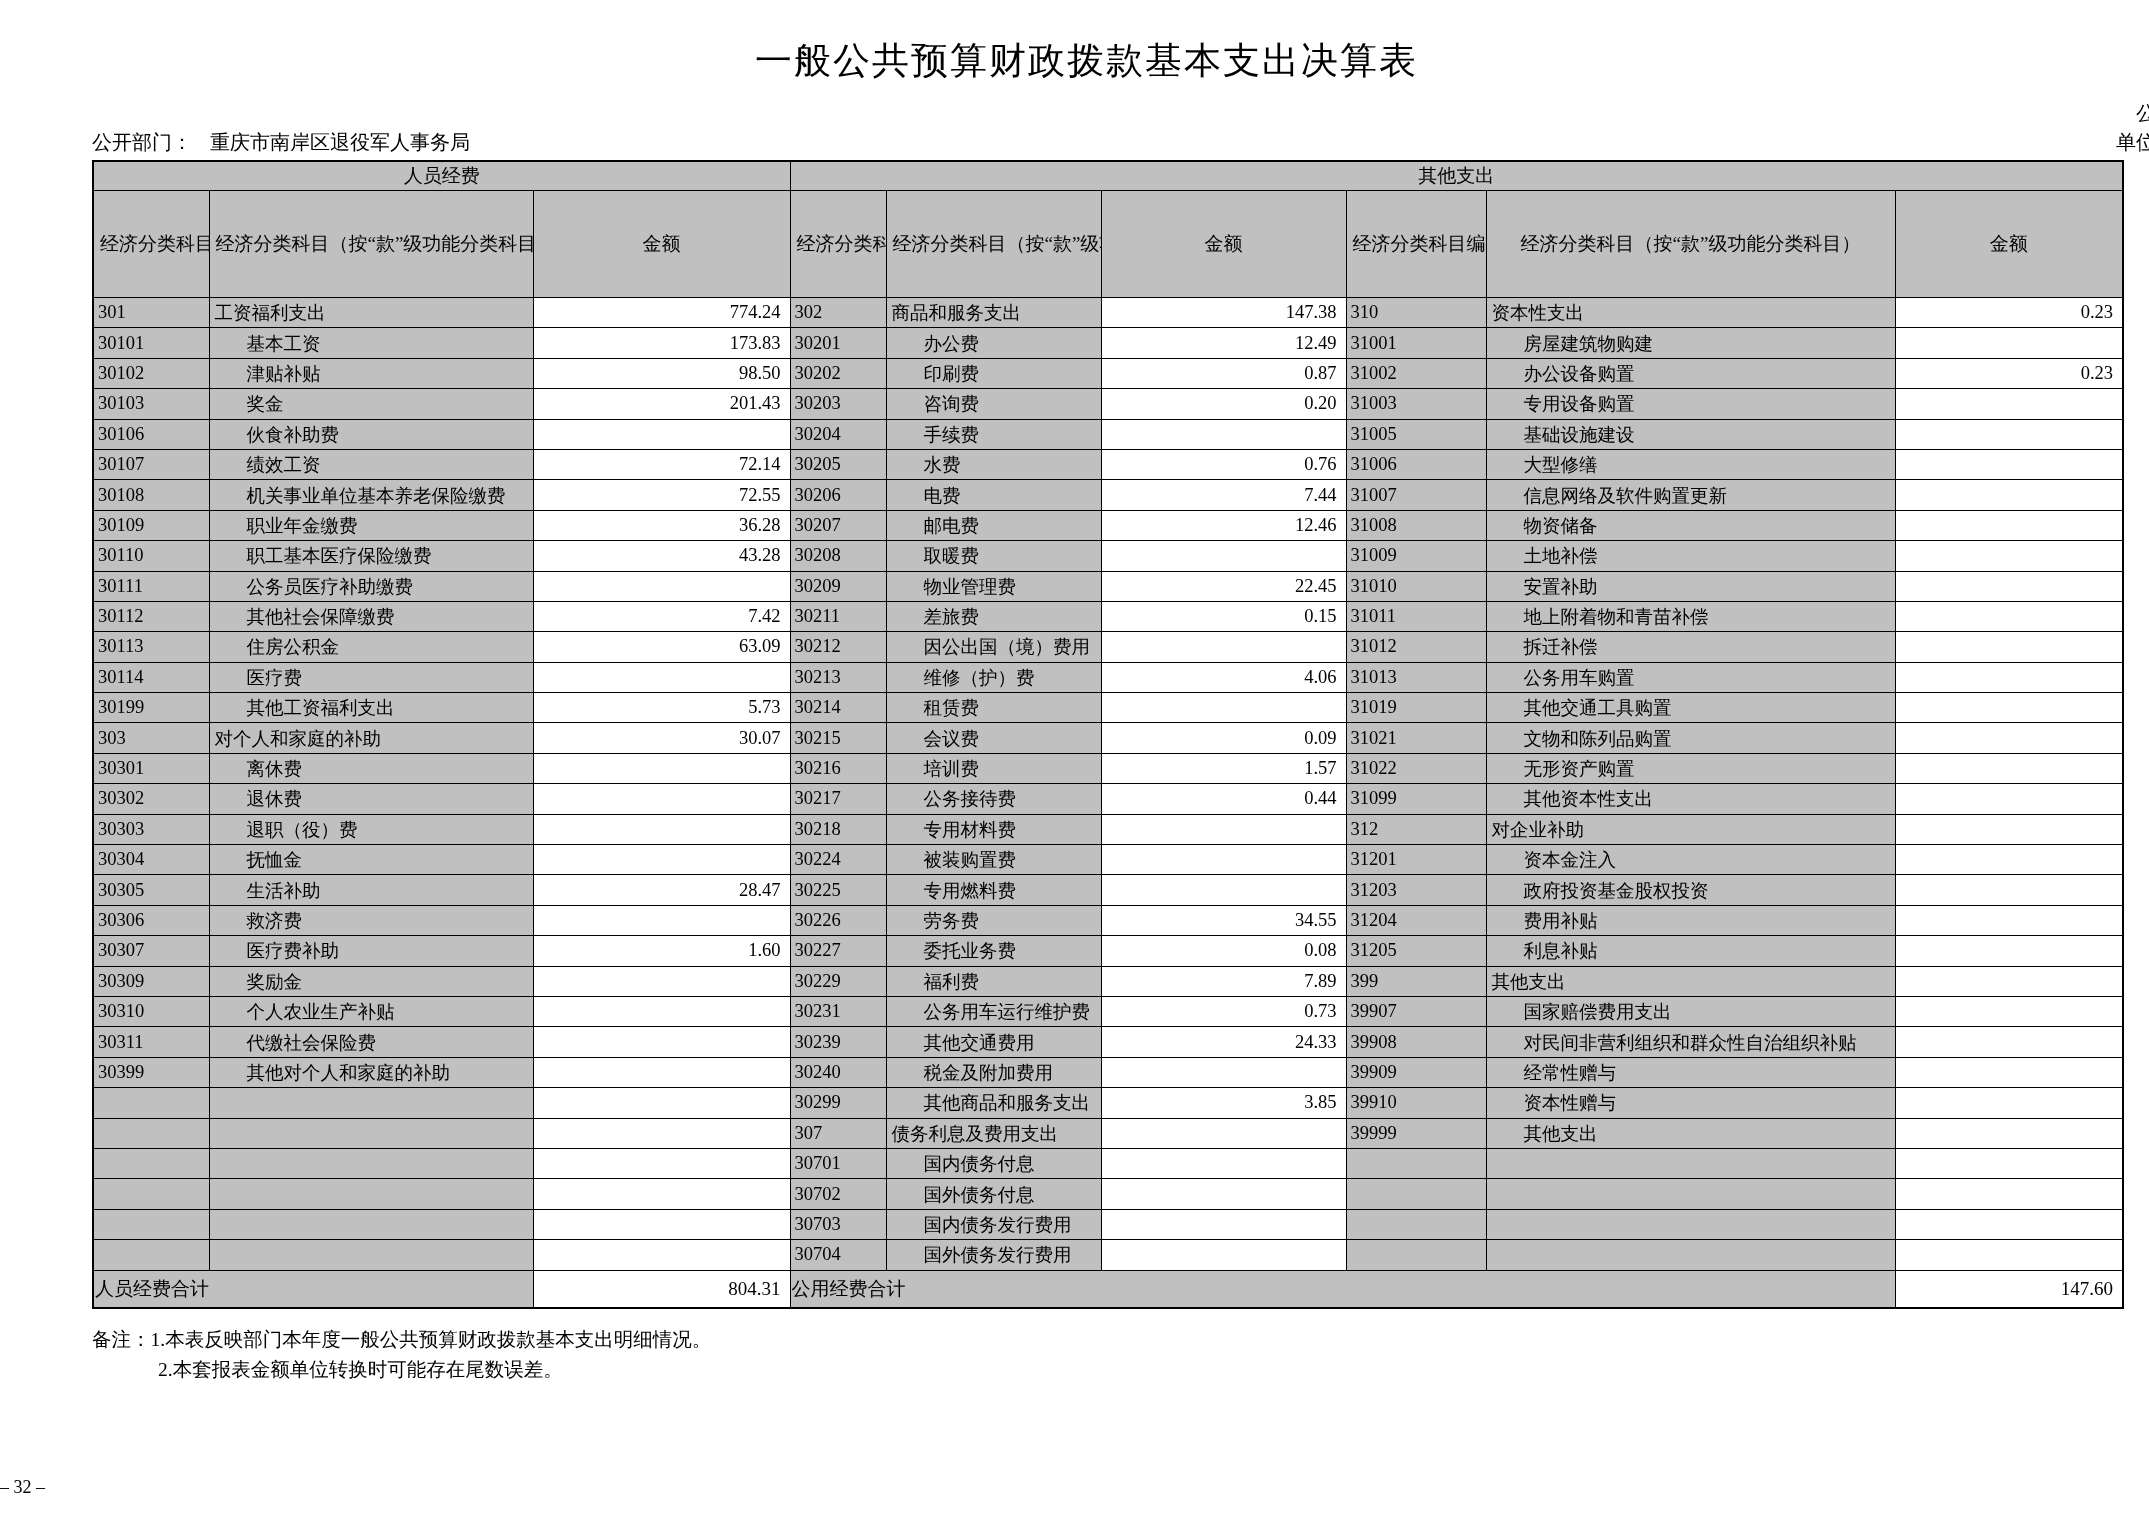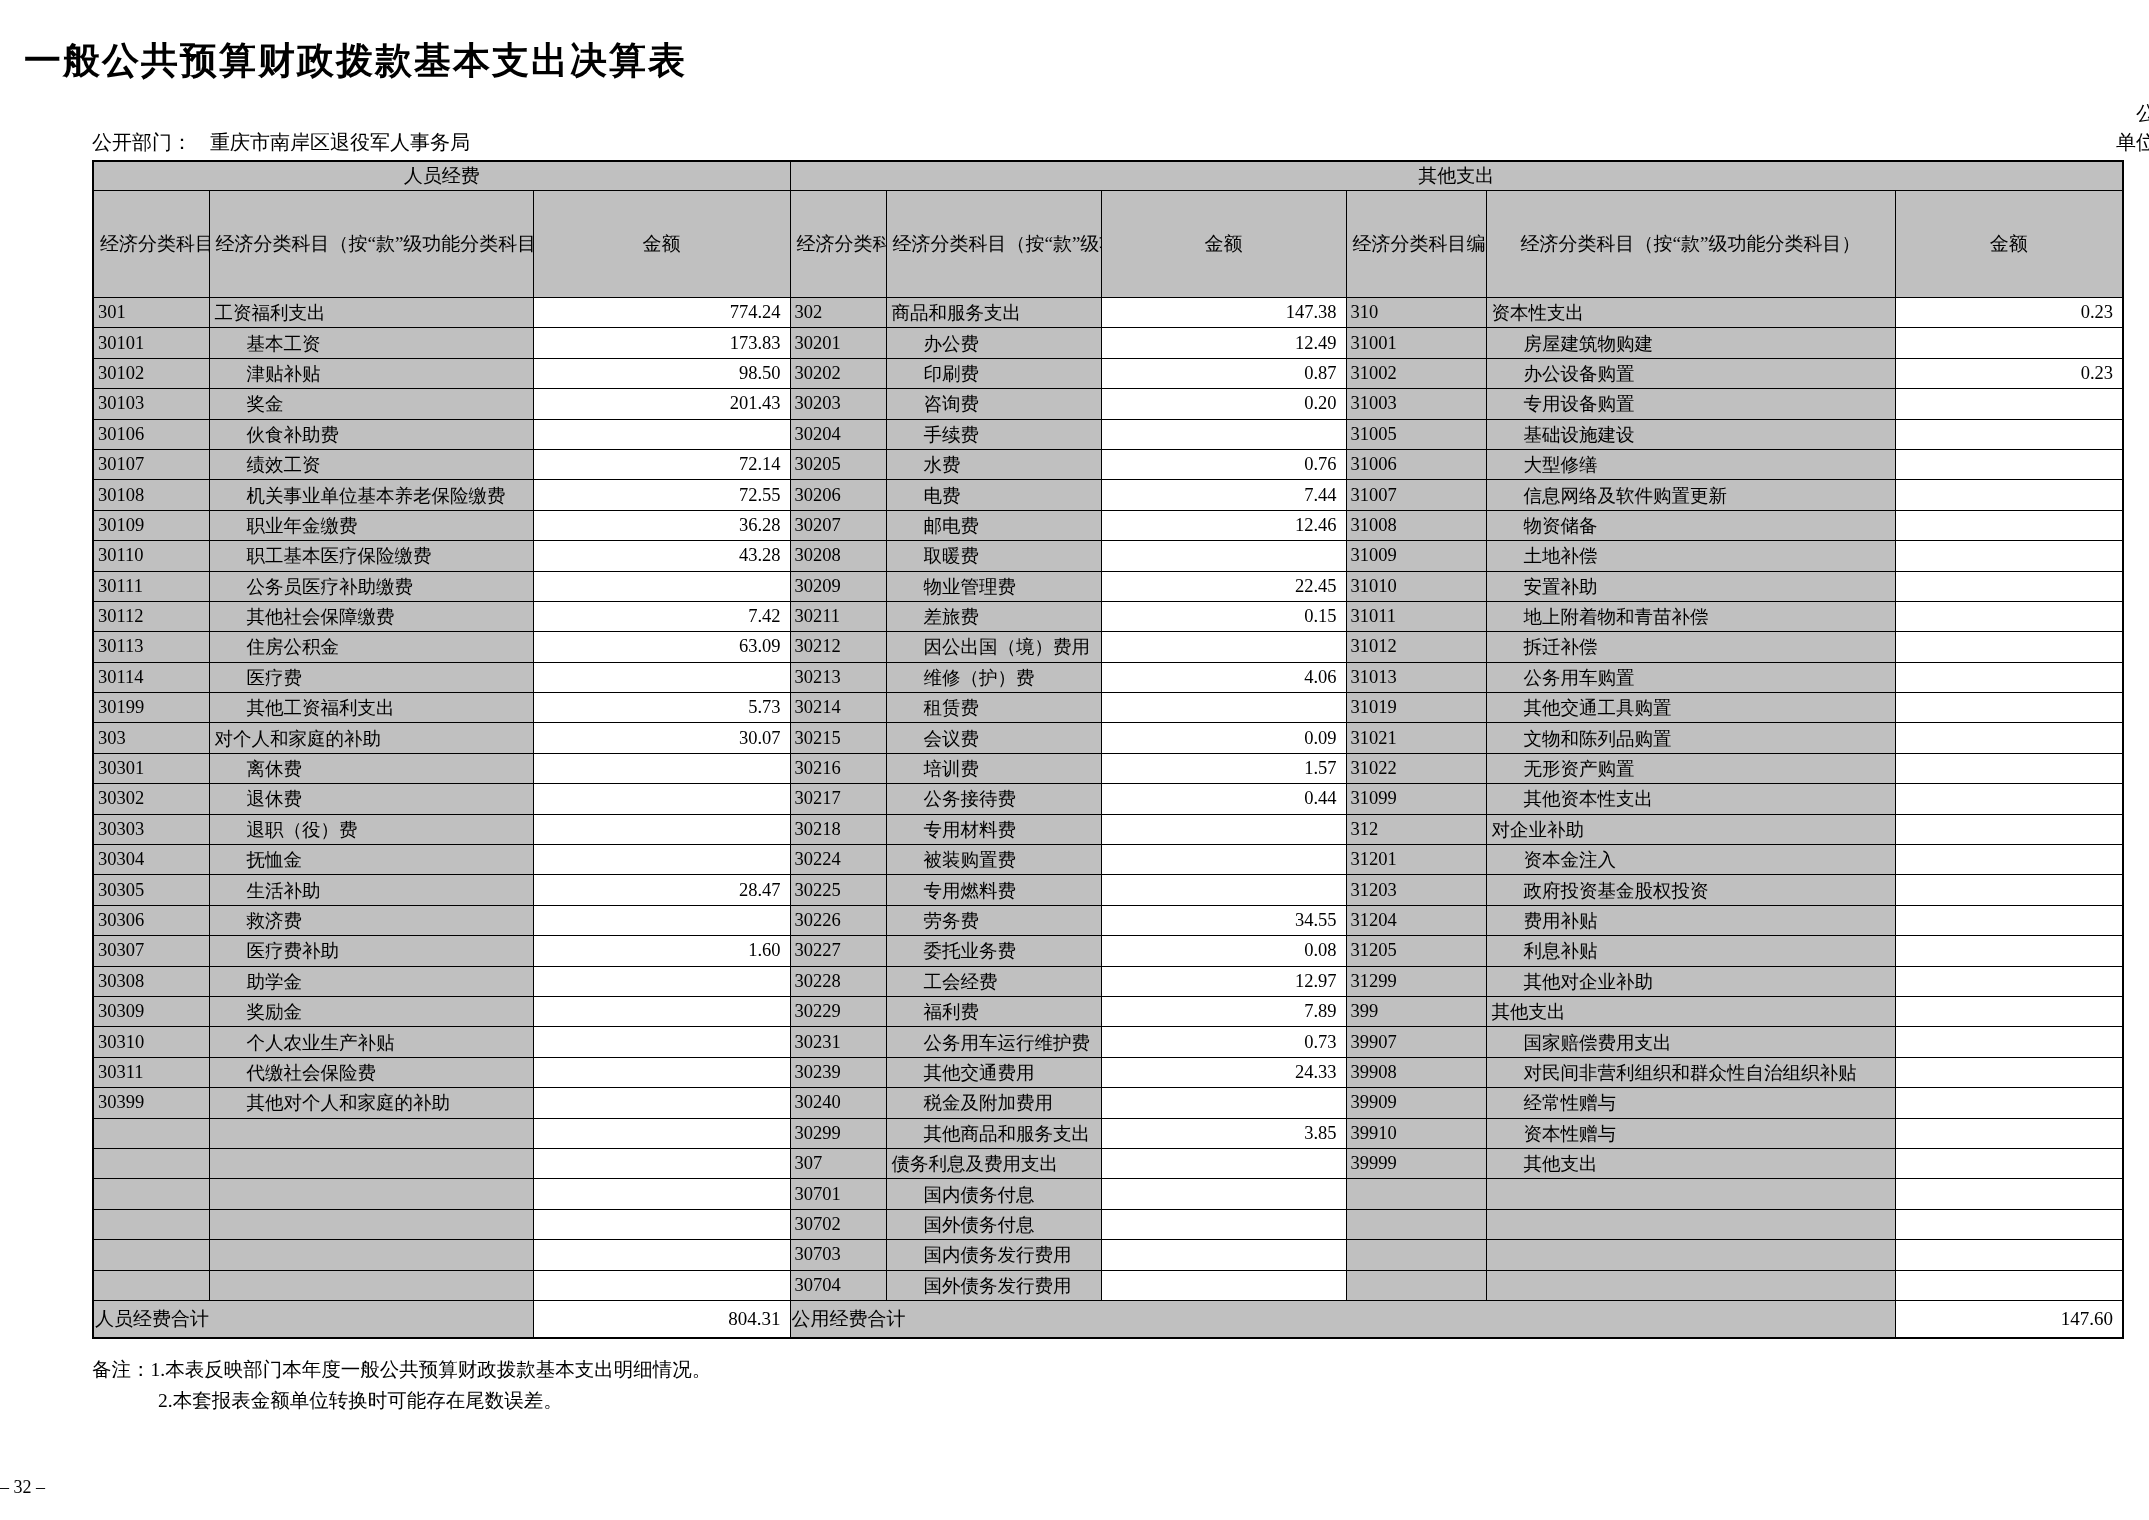--- a/index.html
+++ b/index.html
@@ -8,23 +8,23 @@
     width: 2149px; height: 1520px;
     background: #ffffff;
     font-family: "Liberation Serif", "DejaVu Serif", serif;
     color: #000;
     overflow: hidden;
   }
   .content { width: 2124px; margin-left: 92px; }
 
   .title {
     padding-top: 36px;
-    text-align: left;
+    text-align: center;
     font-size: 37px;
-    font-weight: bold;
+    font-weight: normal;
     letter-spacing: 2px;
     padding-left: 24px;
   }
   .form-no {
     text-align: right;
     font-size: 20px;
     margin-top: 14px;
     height: 26px;
   }
   .meta-line {
@@ -378,31 +378,20 @@
             <td class="name lvl1">医疗费补助</td>
             <td class="amt">1.60</td>
             <td class="code">30227</td>
             <td class="name lvl1">委托业务费</td>
             <td class="amt">0.08</td>
             <td class="code">31205</td>
             <td class="name lvl1">利息补贴</td>
             <td class="amt"></td>
           </tr>
           <tr class="data-row">
-            <td class="code">30308</td>
-            <td class="name lvl1">助学金</td>
-            <td class="amt"></td>
-            <td class="code">30228</td>
-            <td class="name lvl1">工会经费</td>
-            <td class="amt">12.97</td>
-            <td class="code">31299</td>
-            <td class="name lvl1">其他对企业补助</td>
-            <td class="amt"></td>
-          </tr>
-          <tr class="data-row">
             <td class="code">30309</td>
             <td class="name lvl1">奖励金</td>
             <td class="amt"></td>
             <td class="code">30229</td>
             <td class="name lvl1">福利费</td>
             <td class="amt">7.89</td>
             <td class="code">399</td>
             <td class="name">其他支出</td>
             <td class="amt"></td>
           </tr>

